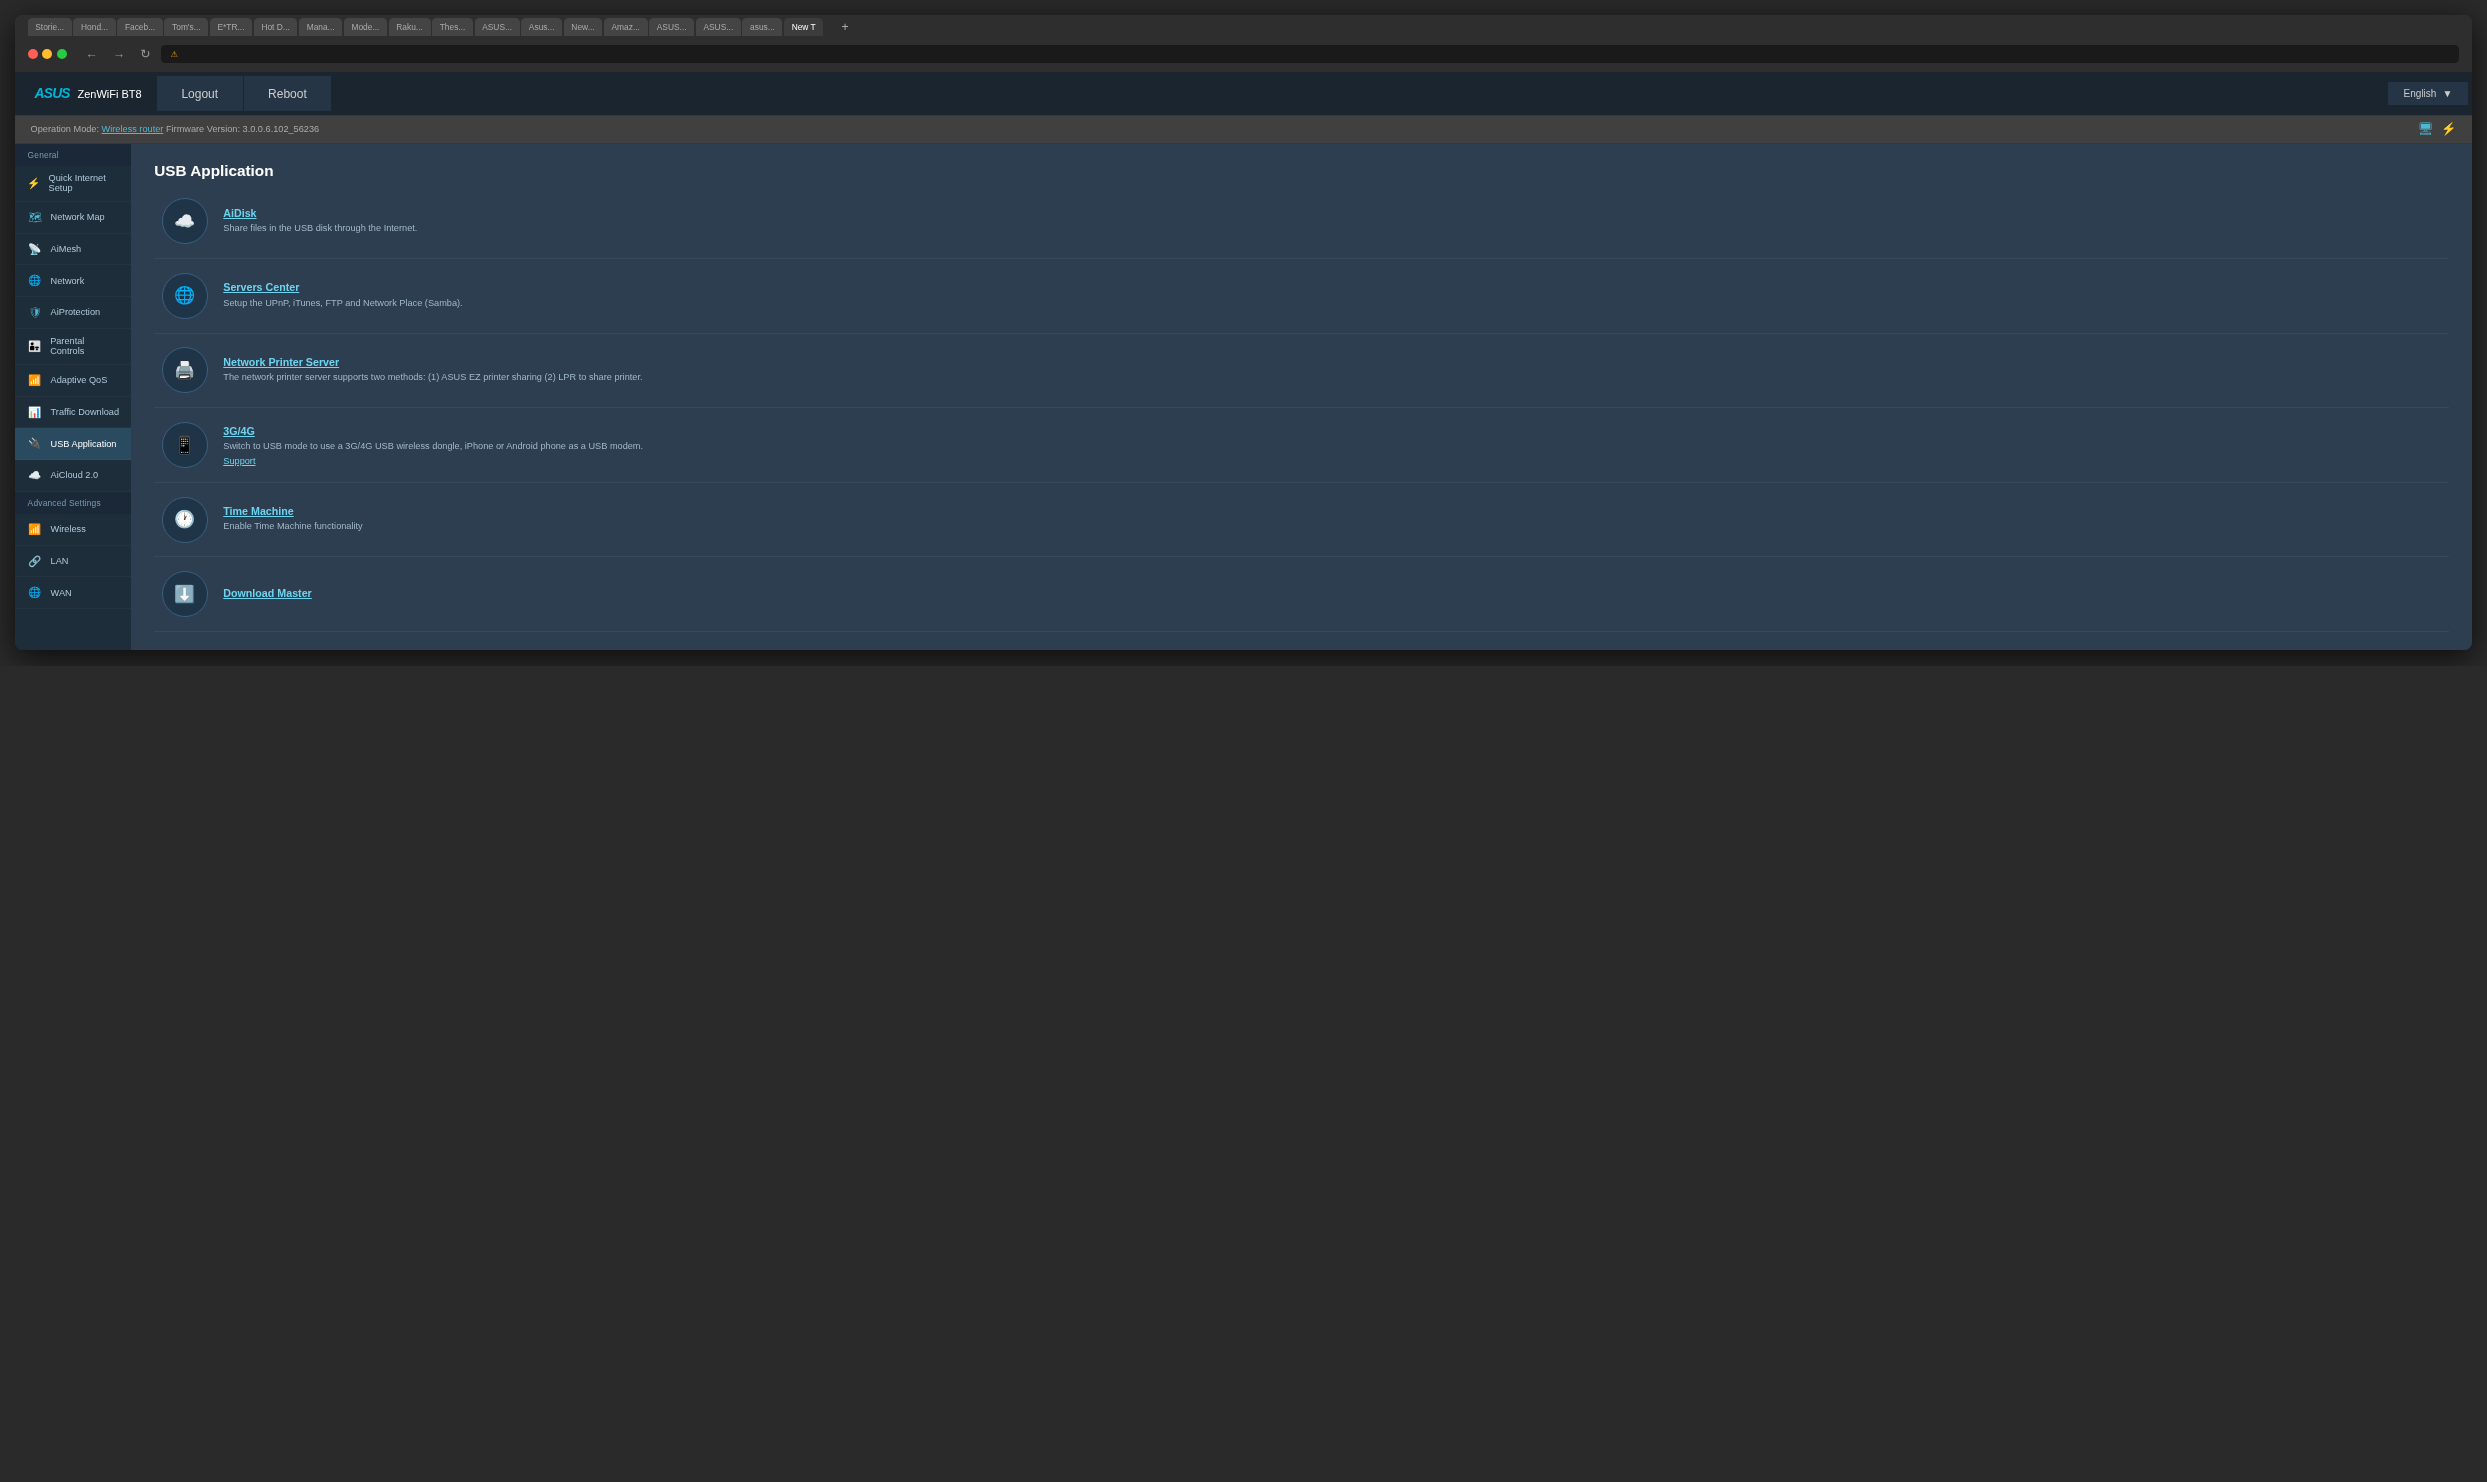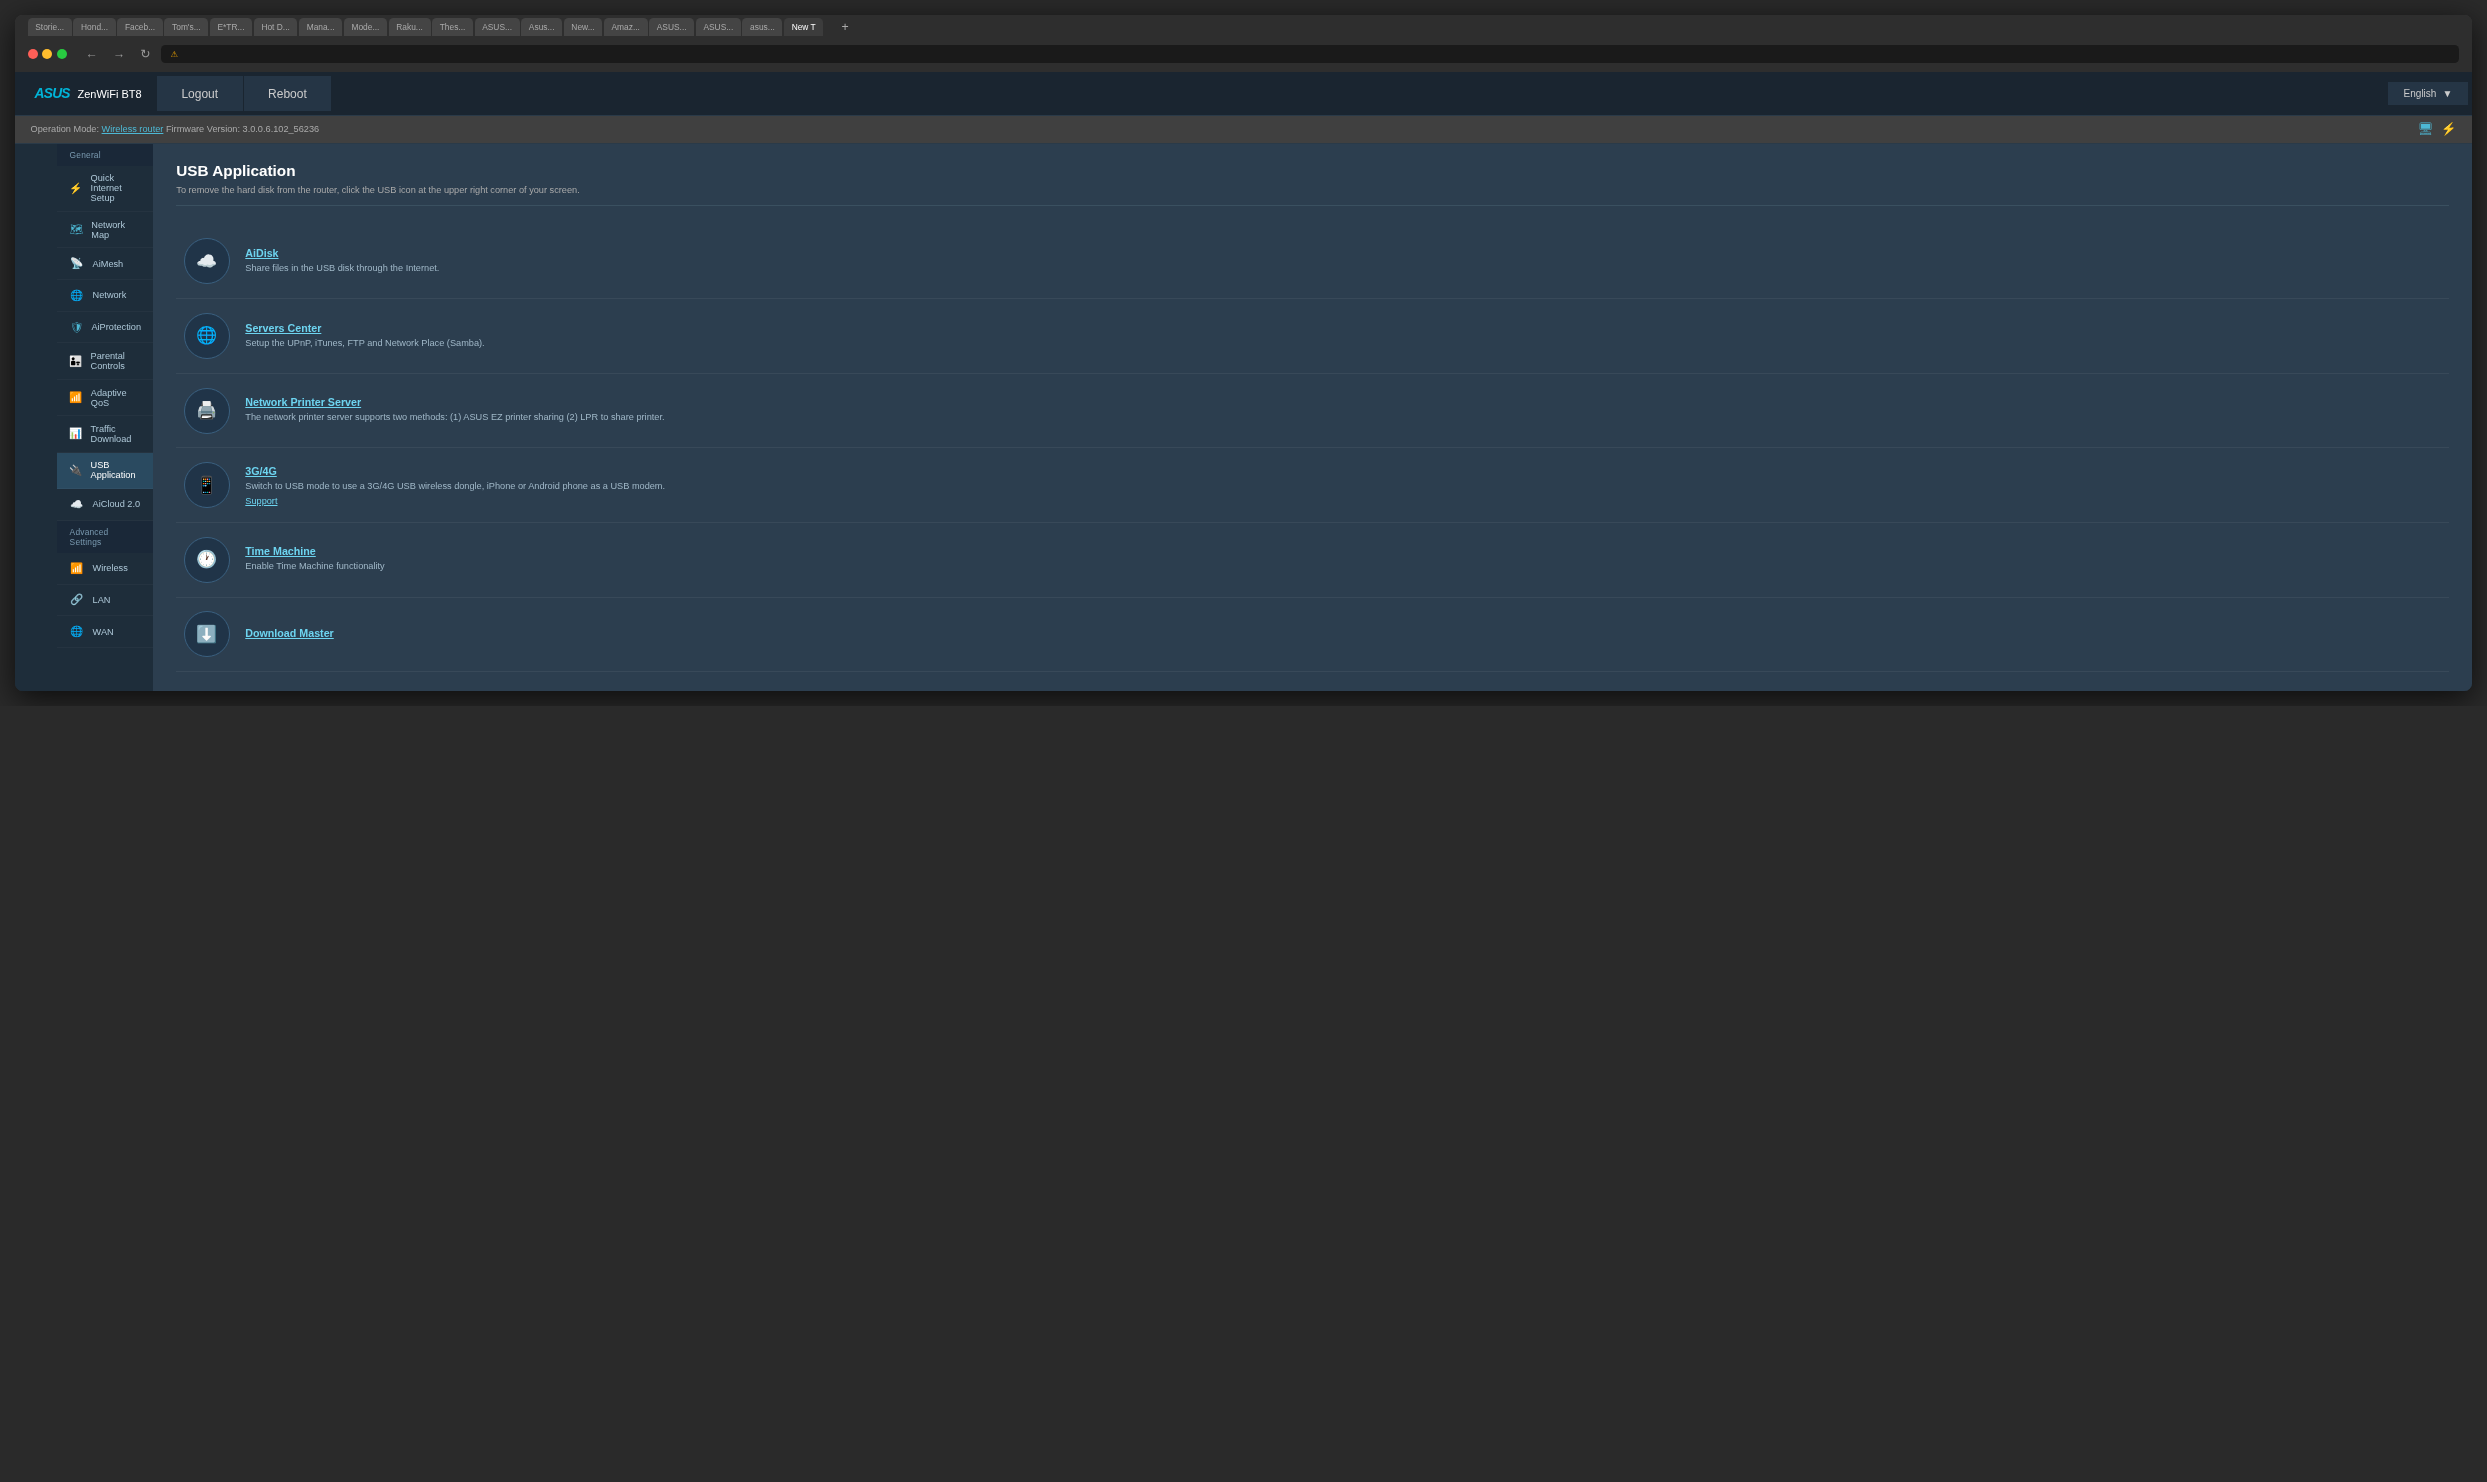--- a/index.html
+++ b/index.html
@@ -170,25 +170,24 @@
     .op-mode-icons { display: flex; gap: 7.7px; }
     .op-icon { color: #4db8d4; font-size: 12.3px; }
 
     
     .main-layout {
       display: flex;
     }
 
     
     .sidebar {
-      width: 138px;
+      width: 116px;
       background: #1e2d3a;
       flex-shrink: 0;
       min-height: 429px;
-      padding-left: 42px;
     }
 
     .sidebar-section-label {
       padding: 6.1px 12.3px;
       font-size: 8.4px;
       color: #7a9ab0;
       text-transform: none;
       background: #1a2838;
       letter-spacing: 0.2px;
     }
@@ -417,21 +416,20 @@
             </div>
             <div class="sidebar-item">
               <span class="sidebar-icon">🌐</span>
               <span>WAN</span>
             </div>
           </div>
       </nav>
 
       <main class="content-area">
         <h1 class="page-title">USB Application</h1>
-        <p class="page-subtitle">To remove the hard disk from the router, click the USB icon at the upper right corner of your screen.</p>
 
         <div class="feature-list" id="feature-list">
             <div class="feature-item">
               <div class="feature-icon-circle">☁️</div>
               <div class="feature-text">
                 <div class="feature-name">AiDisk</div>
                 <div class="feature-desc">Share files in the USB disk through the Internet.</div>
               </div>
             </div>
             <div class="feature-item">

